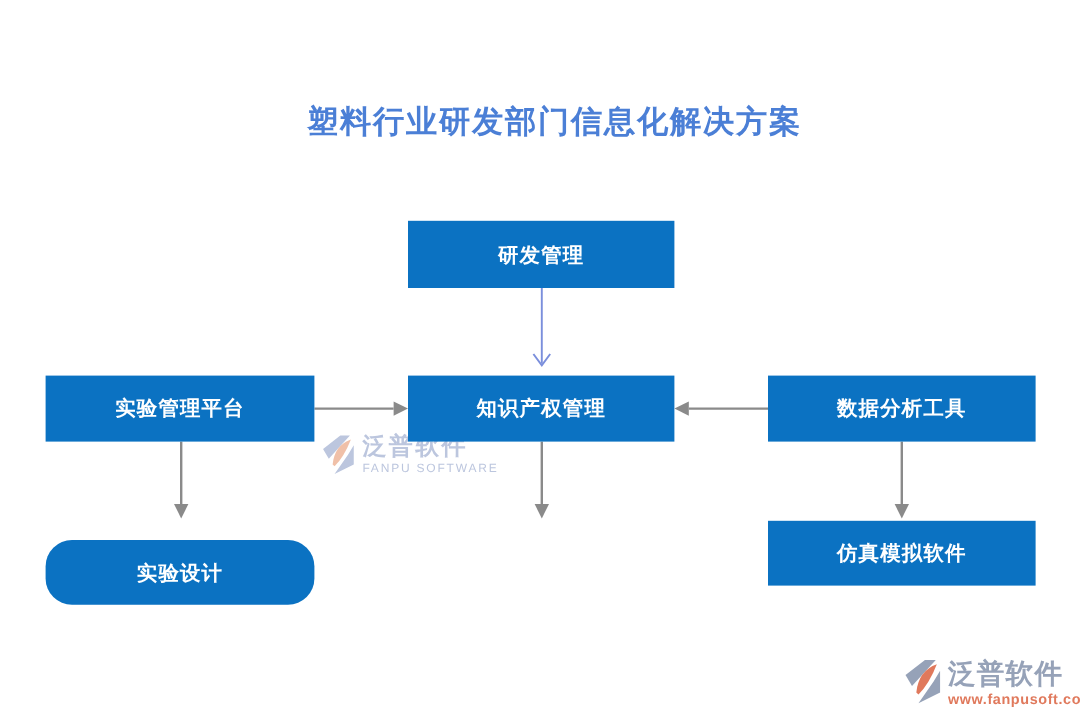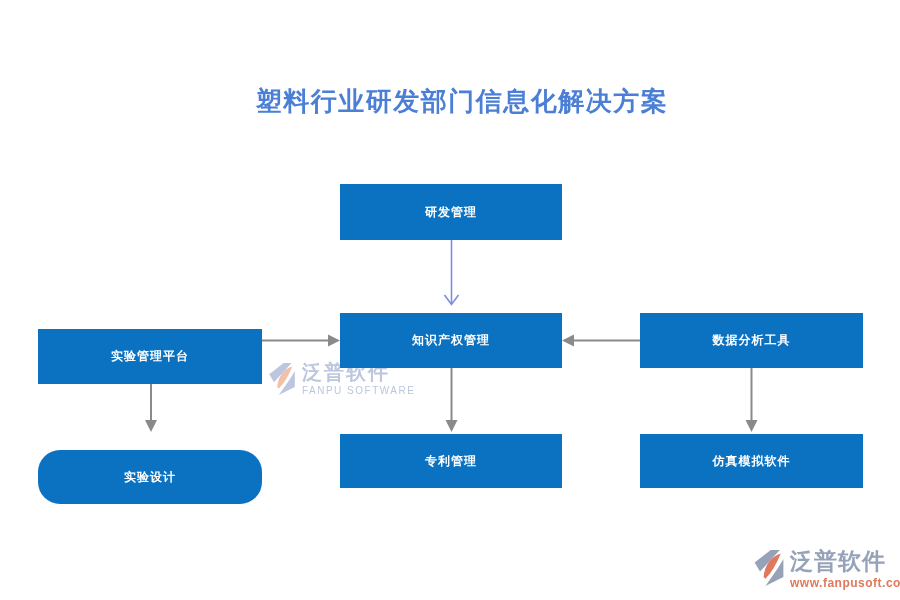--- a/index.html
+++ b/index.html
@@ -30,26 +30,26 @@
     letter-spacing:1.5px;
     color:var(--title-blue);
   }
   .node{
     position:absolute;
     background:var(--box-blue);
     color:#ffffff;
     display:flex;
     align-items:center;
     justify-content:center;
-    font-size:12px;
+    font-size:17px;
     font-weight:bold;
     letter-spacing:1px;
   }
   .node-rd{left:340px;top:184px;width:222px;height:56px;}
-  .node-experiment-platform{left:38px;top:329px;width:224px;height:55px;}
+  .node-experiment-platform{left:38px;top:313px;width:224px;height:55px;}
   .node-ip{left:340px;top:313px;width:222px;height:55px;}
   .node-data-tools{left:640px;top:313px;width:223px;height:55px;}
   .node-experiment-design{left:38px;top:450px;width:224px;height:54px;border-radius:22px;}
   .node-patent{left:340px;top:434px;width:222px;height:54px;}
   .node-simulation{left:640px;top:434px;width:223px;height:54px;text-align:center;}
 
   .arrows{position:absolute;left:0;top:0;width:900px;height:600px;pointer-events:none;}
   .arrow-gray-line{stroke:var(--arrow-gray);stroke-width:2;fill:none;}
   .arrow-gray-head{fill:var(--arrow-gray);stroke:none;}
   .arrow-blue-line{stroke:var(--arrow-blue);stroke-width:1.6;fill:none;}
@@ -143,16 +143,15 @@
       <span class="wm-name">泛普软件</span>
       <span class="wm-url">www.fanpusoft.com</span>
     </span>
   </div>
 
   <div class="node node-rd">研发管理</div>
   <div class="node node-experiment-platform">实验管理平台</div>
   <div class="node node-ip">知识产权管理</div>
   <div class="node node-data-tools">数据分析工具</div>
   <div class="node node-experiment-design">实验设计</div>
-  <div class="node node-patent">专利管理</div>
   <div class="node node-simulation">仿真模拟软件</div>
 
 </div>
 
 </body></html>

